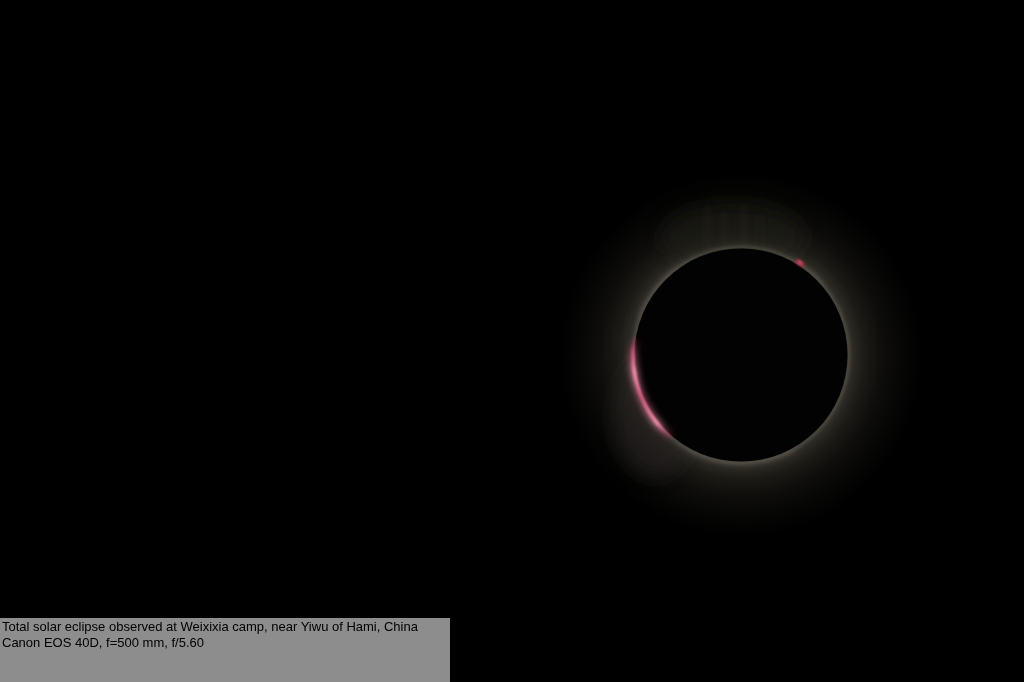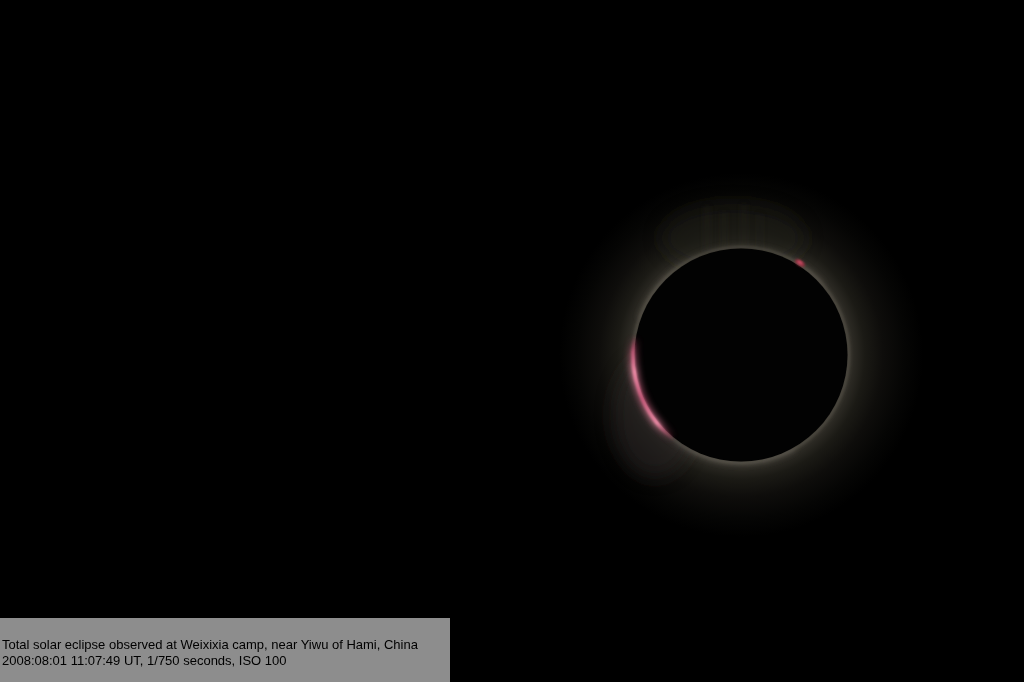--- a/index.html
+++ b/index.html
@@ -22,21 +22,21 @@
   .caption {
     position: absolute;
     left: 0;
     top: 618px;
     width: 450px;
     height: 64px;
     background: var(--caption-bg, #8b8b8b);
     color: var(--caption-text, #000);
     font-size: 13px;
     line-height: 16px;
-    padding: 19px 0 0 2px;
+    padding: 1px 0 0 2px;
     box-sizing: border-box;
     white-space: nowrap;
     overflow: hidden;
   }
   .caption-line { height: 16px; }
 </style>
 </head>
 <body>
 
 <div class="photo">
@@ -100,16 +100,16 @@
     </g>
 
     <g>
       <ellipse cx="800" cy="263" rx="5.5" ry="2.8" fill="#a62e44" opacity="0.85" transform="rotate(33 800 263)" filter="url(#b1)"></ellipse>
       <ellipse cx="800" cy="262.5" rx="2.6" ry="1.2" fill="#d4556e" transform="rotate(33 800 262.5)" filter="url(#b1)"></ellipse>
     </g>
   </svg>
 
   <div class="caption">
     <div class="caption-line">Total solar eclipse observed at Weixixia camp, near Yiwu of Hami, China</div>
-    <div class="caption-line">2008:08:01 11:07:49 UT, 1/750 seconds, ISO 100</div>
+    <div class="caption-line">Canon EOS 40D, f=500 mm, f/5.60</div>
   </div>
 
 </div>
 
 </body></html>

